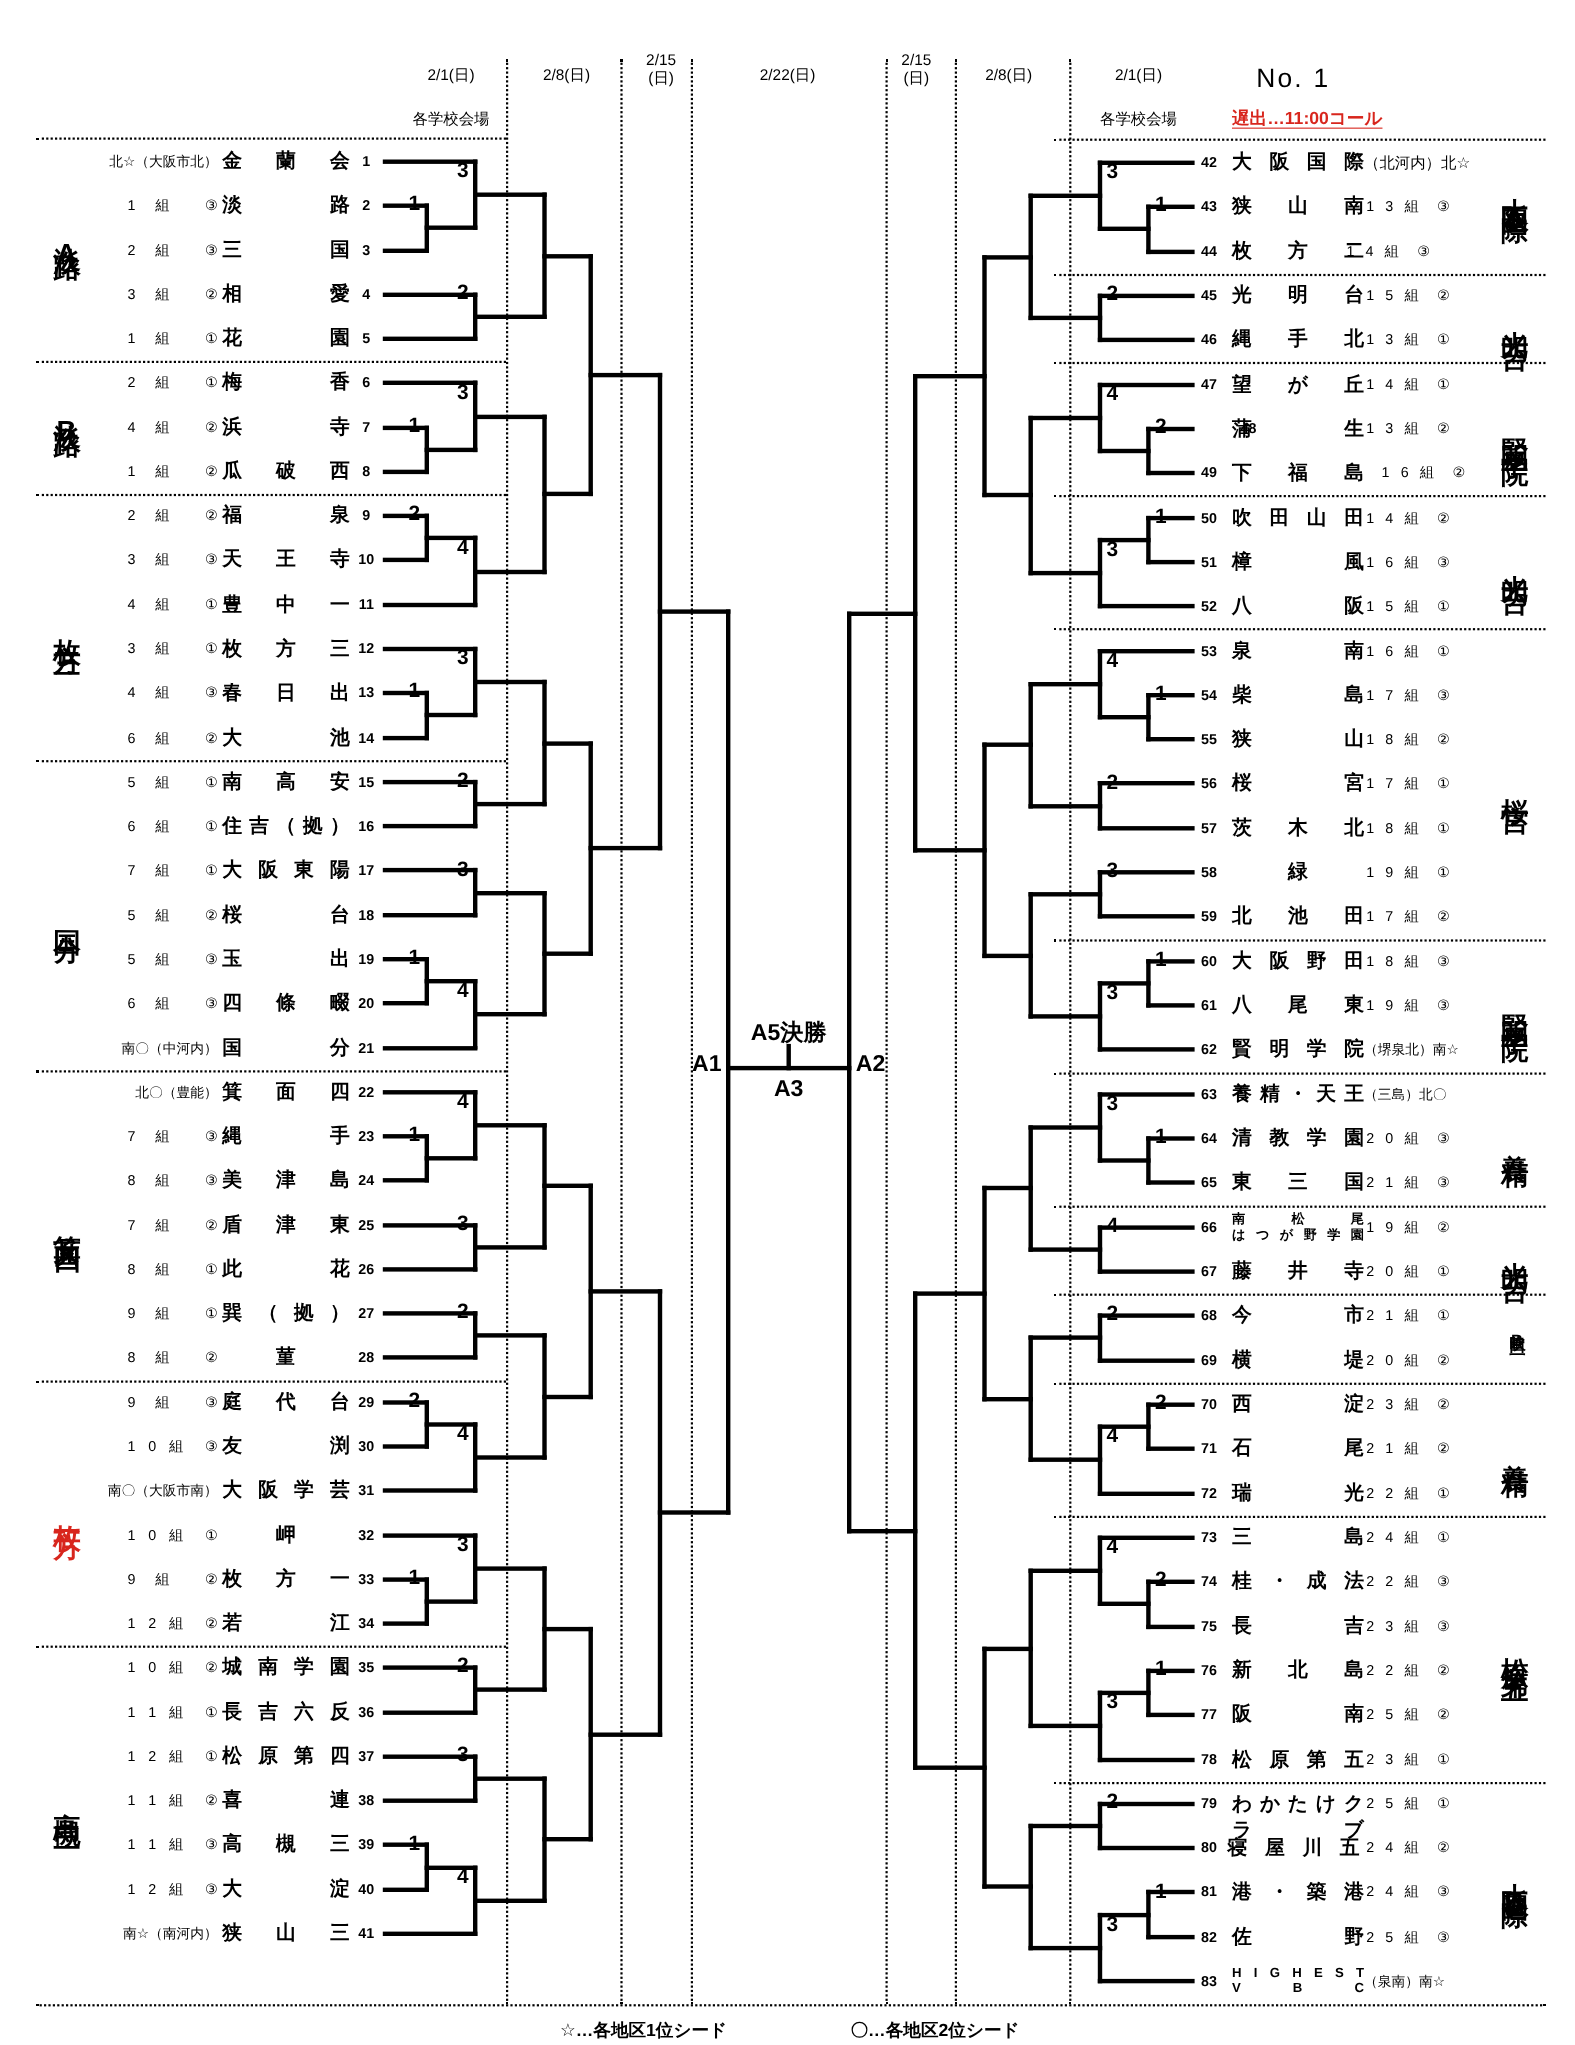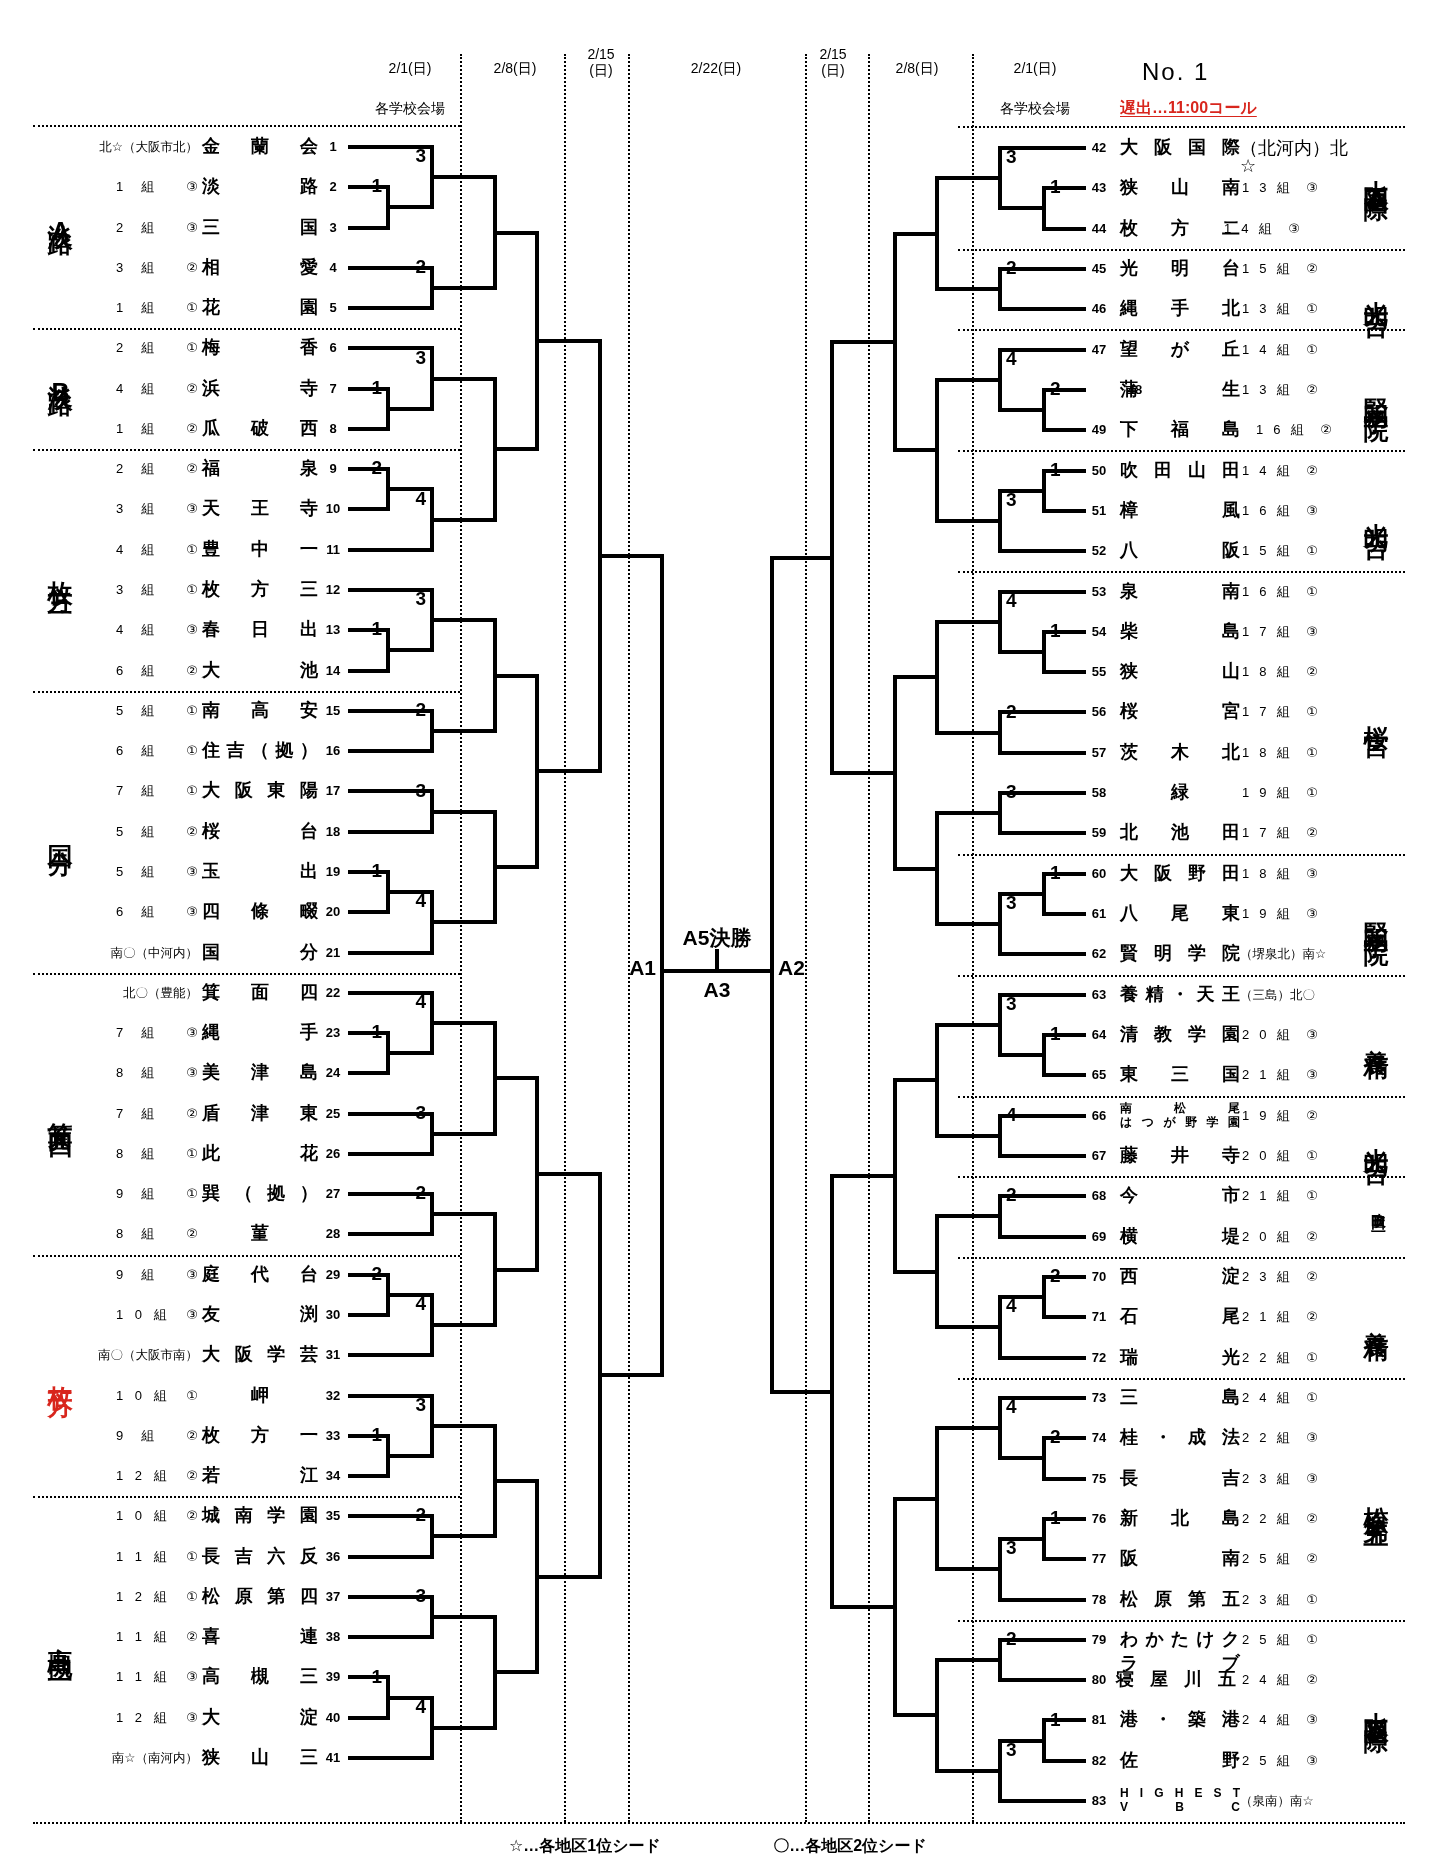--- a/index.html
+++ b/index.html
@@ -348,21 +348,21 @@
     <div class="doth" style="left: 33px; top: 690.712px; width: 427px;"></div>
     <div class="venue" style="left: 46px; top: 831.675px; transform: translateY(-50%);">国分</div>
     <div class="doth" style="left: 33px; top: 972.638px; width: 427px;"></div>
     <div class="venue" style="left: 46px; top: 1113.6px; transform: translateY(-50%);">箕面四<span class="sub">（女子）</span></div>
     <div class="doth" style="left: 33px; top: 1254.56px; width: 427px;"></div>
     <div class="venue red" style="left: 46px; top: 1375.39px; transform: translateY(-50%);">枚方一</div>
     <div class="doth" style="left: 33px; top: 1496.21px; width: 427px;"></div>
     <div class="venue" style="left: 46px; top: 1637.17px; transform: translateY(-50%);">高槻三</div>
     <div class="num" style="left: 1086px; top: 138px; width: 26px;">42</div>
     <div class="tname just" style="left: 1120px; top: 135px; width: 120px;">大 阪 国 際</div>
-    <div class="glabel" style="left: 1240px; top: 139px; width: 114px; font-size: 18px; text-align: left;">（北河内）北☆</div>
+    <div class="glabel" style="left: 1240px; top: 139px; width: 114px; font-size: 14px; text-align: left;">（北河内）北☆</div>
     <div class="num" style="left: 1086px; top: 178.32px; width: 26px;">43</div>
     <div class="tname just" style="left: 1120px; top: 175.32px; width: 120px;">狭 山 南</div>
     <div class="glabel just" style="left: 1242px; top: 179.32px; width: 76px;">1 3 組 ③</div>
     <div class="num" style="left: 1086px; top: 218.64px; width: 26px;">44</div>
     <div class="tname just" style="left: 1120px; top: 215.64px; width: 120px;">枚 方 二</div>
     <div class="glabel just" style="left: 1224px; top: 219.64px; width: 76px;">1 4 組 ③</div>
     <div class="num" style="left: 1086px; top: 258.96px; width: 26px;">45</div>
     <div class="tname just" style="left: 1120px; top: 255.96px; width: 120px;">光 明 台</div>
     <div class="glabel just" style="left: 1242px; top: 259.96px; width: 76px;">1 5 組 ②</div>
     <div class="num" style="left: 1086px; top: 299.28px; width: 26px;">46</div>

